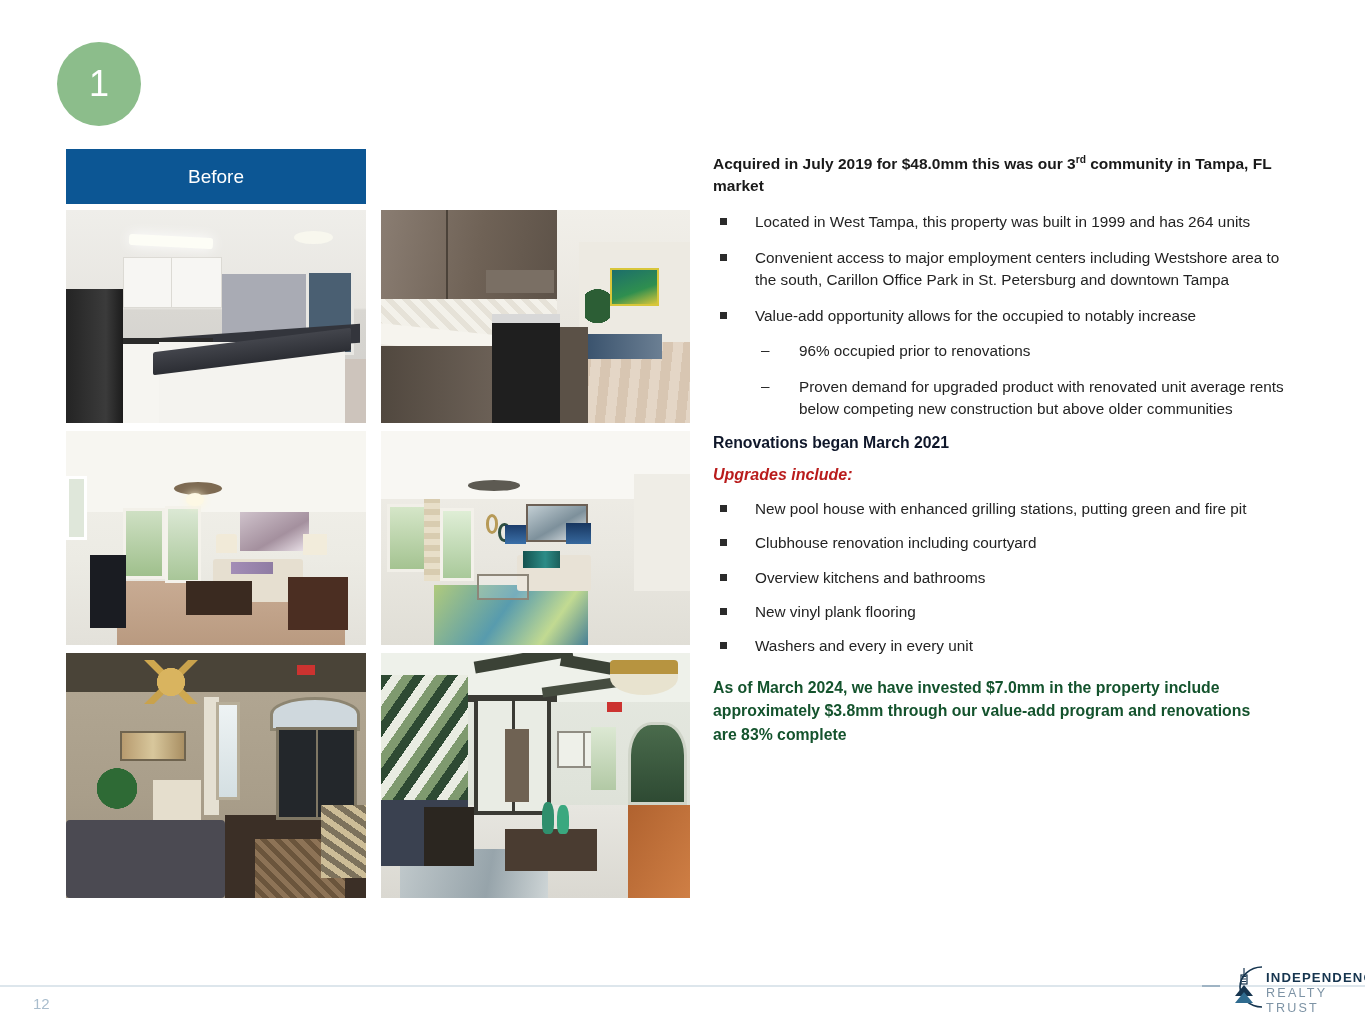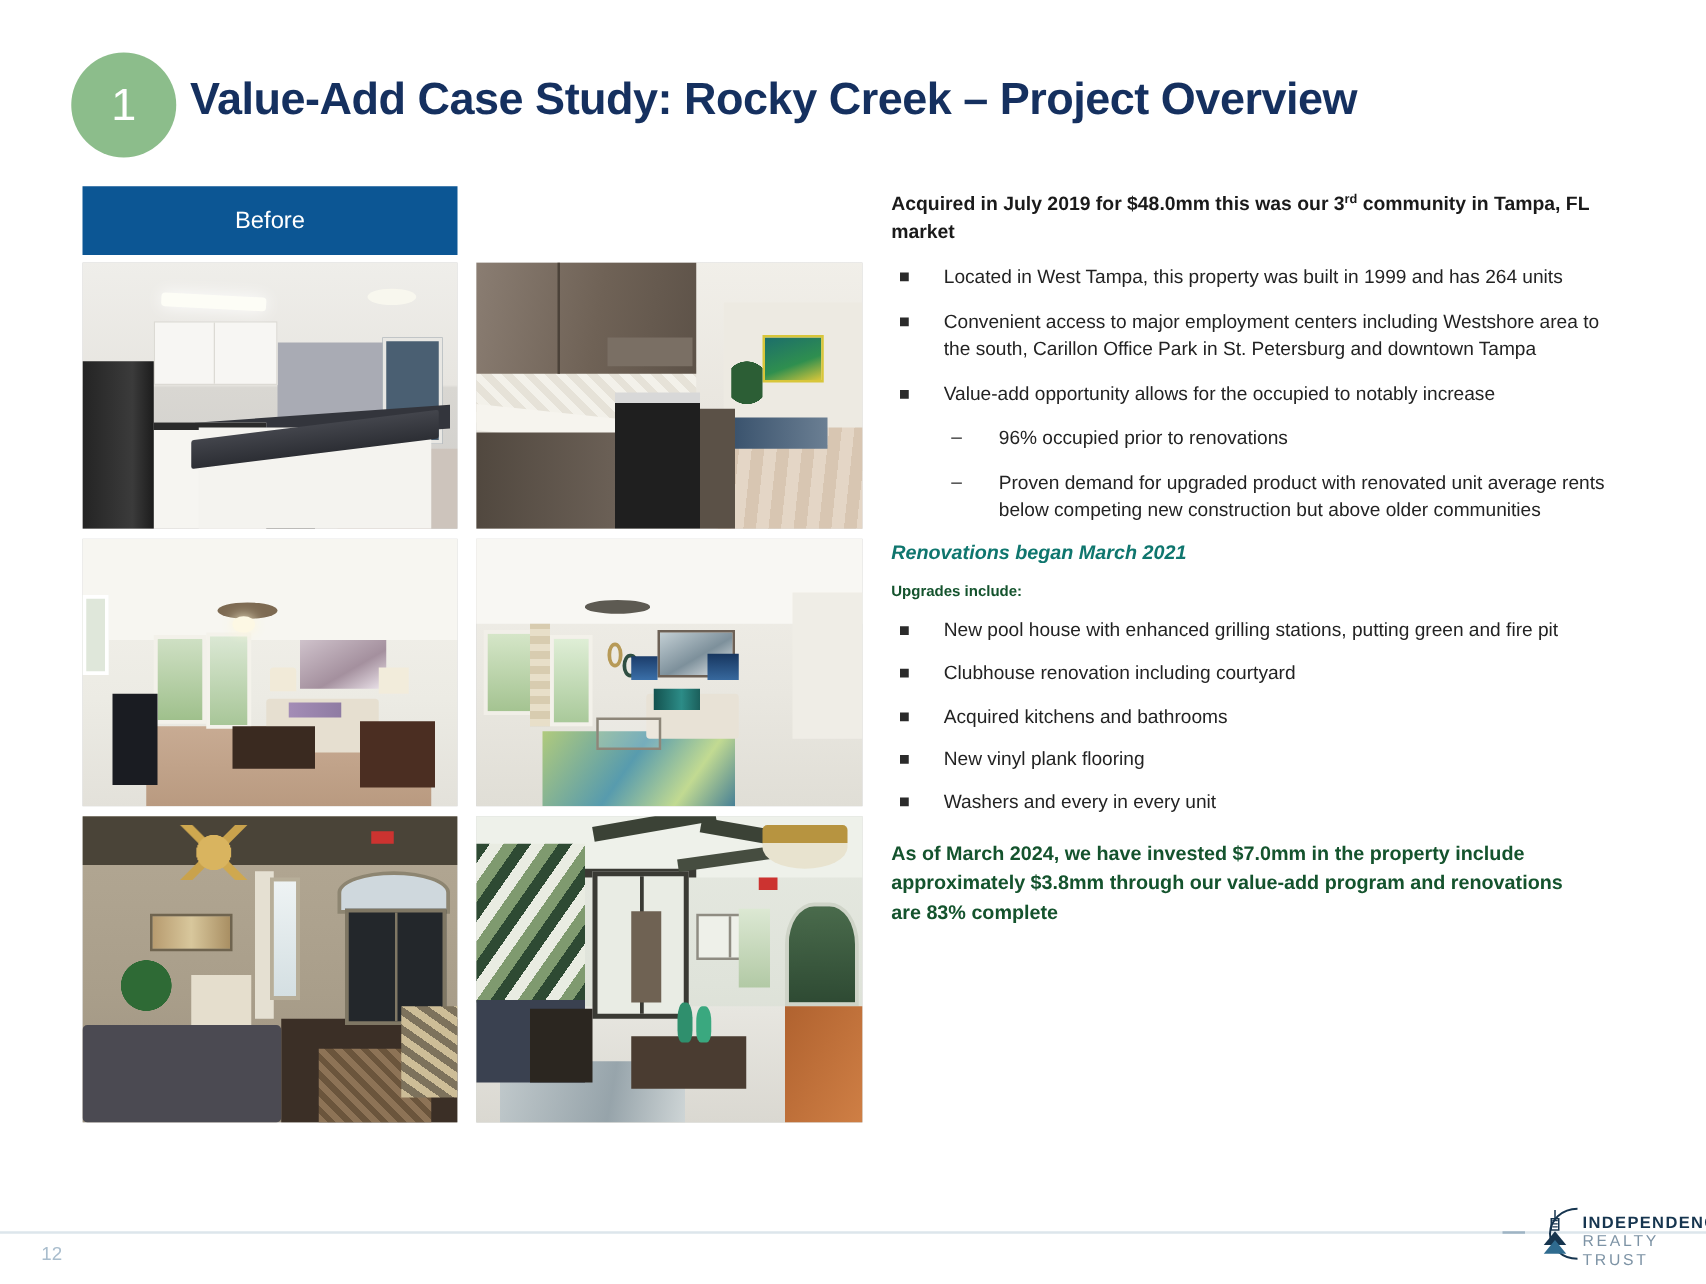--- a/index.html
+++ b/index.html
@@ -286,27 +286,27 @@
   .lvl2 > li {
     position: relative; padding-left: 44px; margin-bottom: 13px;
     color: #232323; font-size: 15.3px; line-height: 1.47;
   }
   .lvl2 > li > .mk-dash {
     position: absolute; left: 6px; top: -1px;
     color: #2b2b2b; font-size: 15.3px; line-height: 1.47;
   }
 
   .accent-head {
-    color: #0f766e; font-size: 15.8px; font-weight: bold;
+    color: #0f172a; font-size: 15.8px; font-weight: bold;
     margin: 4px 0 14px 0;
+  }
+  .sub-head {
+    color: #b91c1c; font-size: 16px; font-weight: bold;
+    margin: 0 0 14px 0;
     font-style: italic;
-  }
-  .sub-head {
-    color: #14532d; font-size: 12px; font-weight: bold;
-    margin: 0 0 14px 0;
   }
   .lvl1.tight > li { margin-bottom: 12px; }
 
   .closing {
     color: #14532d; font-size: 15.8px; font-weight: bold;
     line-height: 1.48; width: 560px; margin-top: 18px;
   }
 
   
   .footer-rule {
@@ -332,21 +332,20 @@
   }
 </style>
 </head>
 <body>
 
 <div class="slide">
 
   <div class="badge">
     <span class="badge-num">1</span>
   </div>
-  <div class="slide-title">Value-Add Case Study: Rocky Creek – Project Overview</div>
 
   <div class="gallery">
 
     <div class="gal-head">
       <div class="col-head">
         <span class="col-head-label">Before</span>
       </div>
     </div>
 
     <div class="gal-body">
@@ -522,21 +521,21 @@
       <li>
         <span class="mk"></span>
         <span>New pool house with enhanced grilling stations, putting green and fire pit</span>
       </li>
       <li>
         <span class="mk"></span>
         <span>Clubhouse renovation including courtyard</span>
       </li>
       <li>
         <span class="mk"></span>
-        <span>Acquired kitchens and bathrooms</span>
+        <span>Overview kitchens and bathrooms</span>
       </li>
       <li>
         <span class="mk"></span>
         <span>New vinyl plank flooring</span>
       </li>
       <li>
         <span class="mk"></span>
         <span>Washers and every in every unit</span>
       </li>
     </ul>

